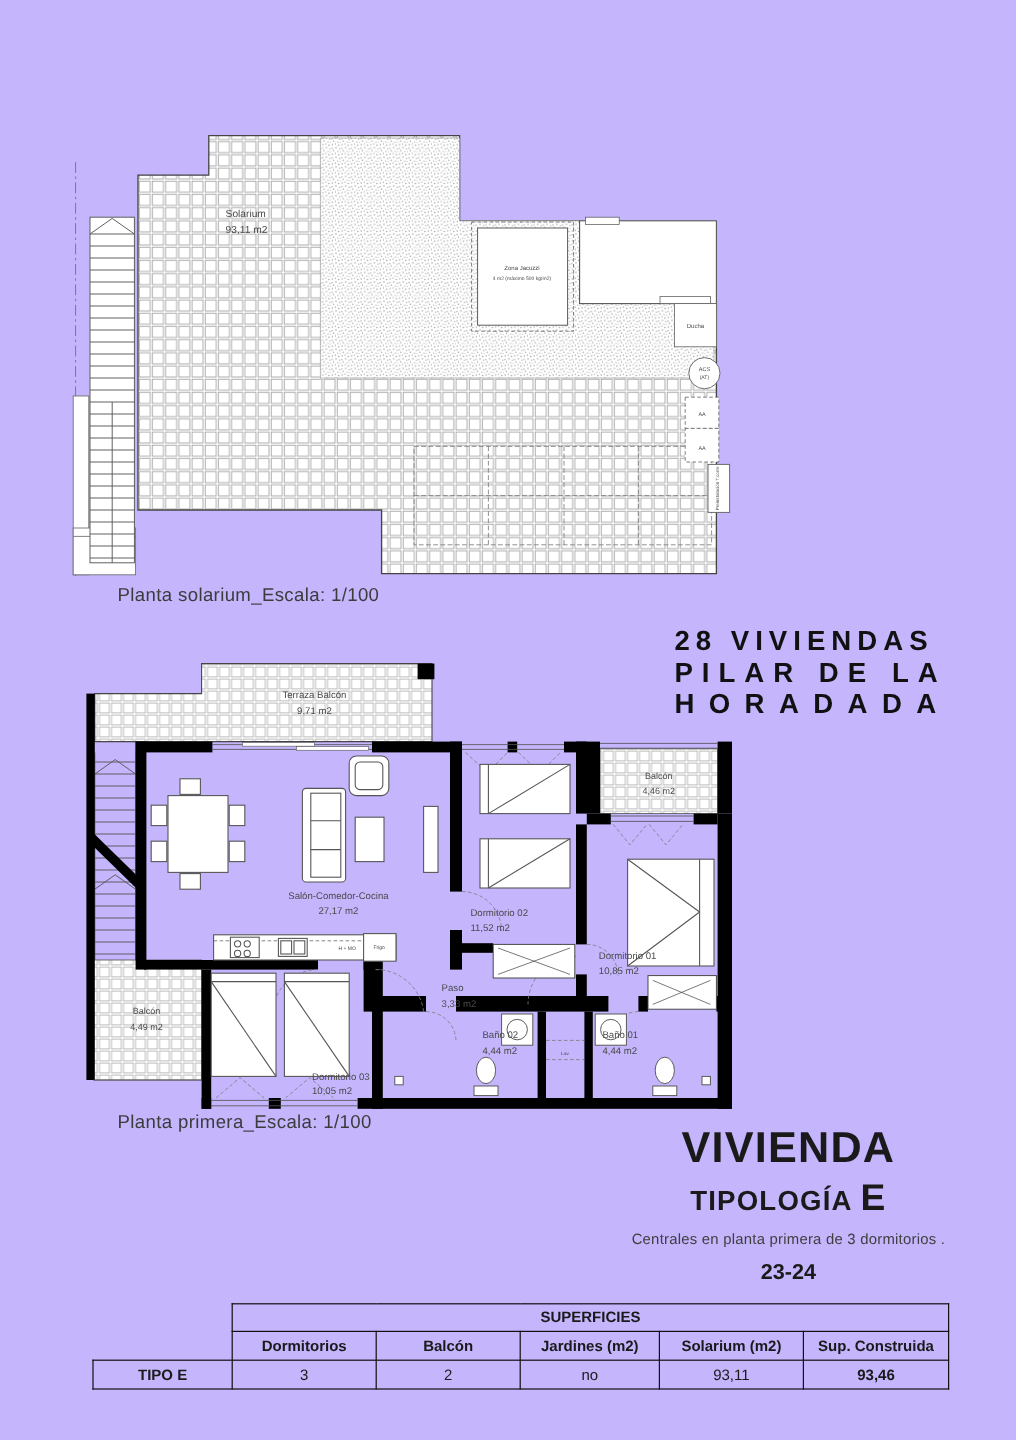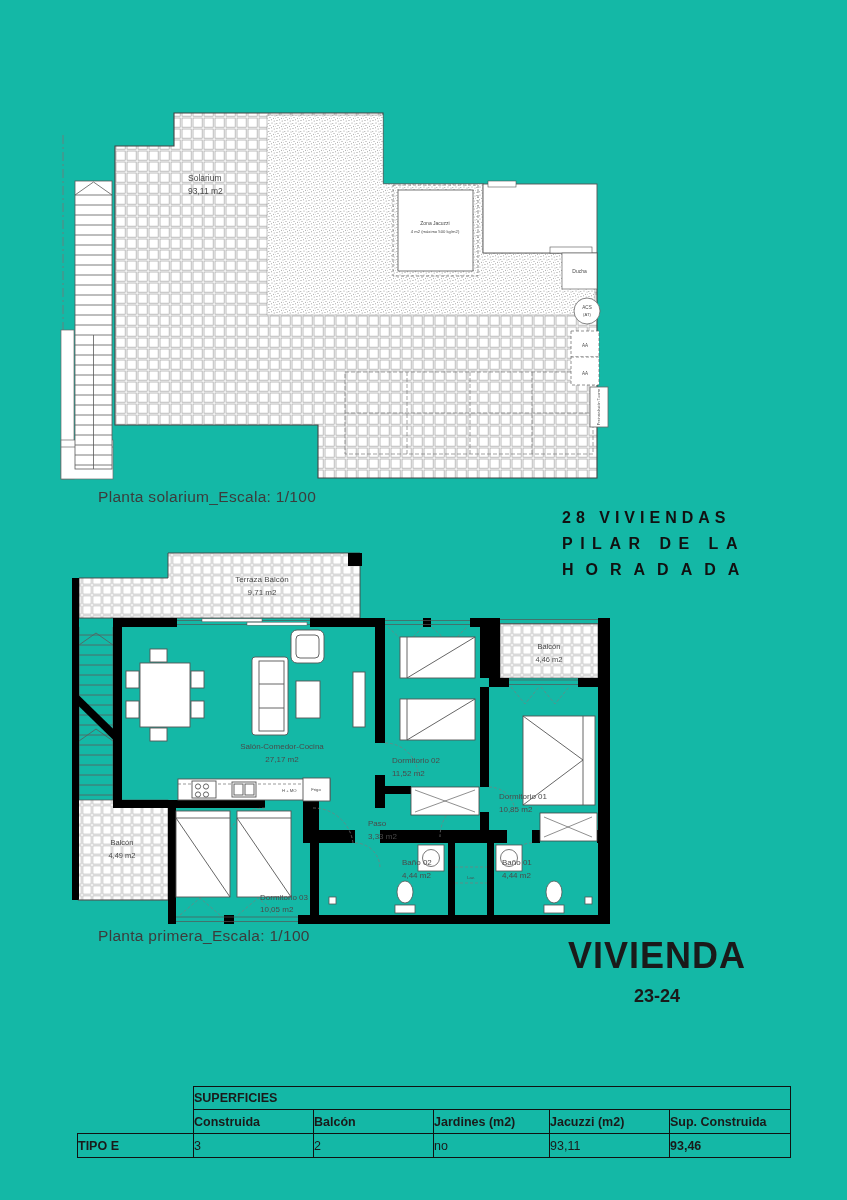--- a/index.html
+++ b/index.html
@@ -1,31 +1,31 @@
 <!DOCTYPE html>
 <html><head>
 <meta charset="utf-8">
 <style>
   html,body{margin:0;padding:0;background:#e8e8e8;}
-  .page{position:relative;width:847px;height:1200px;background:#14b8a6;margin:0 auto;
+  .page{position:relative;width:847px;height:1200px;background:#c4b5fd;margin:0 auto;
         font-family:"Liberation Sans",sans-serif;overflow:hidden;color:#1a1a1a;}
   .abs{position:absolute;}
   .caption{font-size:15.5px;color:#3c3c3c;letter-spacing:.3px;}
-  .proj-title{font-weight:bold;font-size:16px;color:#111;line-height:26px;white-space:nowrap;}
+  .proj-title{font-weight:bold;font-size:23px;color:#111;line-height:26px;white-space:nowrap;margin-top:16px;}
   .proj-title .l1{letter-spacing:5px;}
   .proj-title .l2{letter-spacing:7.5px;}
   .proj-title .l3{letter-spacing:12px;}
   .dwelling{width:300px;text-align:center;}
   .dw-title{font-size:36px;font-weight:800;letter-spacing:1px;line-height:40px;}
   .dw-typ{font-size:23px;font-weight:800;letter-spacing:1px;margin-top:4px;}
   .dw-typ .letter{font-size:31px;}
   .dw-desc{font-size:12.4px;color:#3f3f3f;margin-top:10px;letter-spacing:.2px;}
   .dw-units{font-size:18px;font-weight:800;margin-top:10px;}
   table.surf{border-collapse:collapse;table-layout:fixed;}
-  table.surf td{border:1.8px solid #111;font-size:12.5px;vertical-align:middle;
+  table.surf td{border:1.8px solid #111;font-size:12.5px;text-align:center;vertical-align:middle;
                 padding:0;height:22px;font-family:"Liberation Sans",sans-serif;}
   table.surf tr.r2 td,table.surf tr.r3 td{height:23px;}
   table.surf td.blank{border:none;}
   table.surf td.hd{font-weight:bold;}
   table.surf td.bold{font-weight:bold;}
   svg text{font-family:"Liberation Sans",sans-serif;fill:#4a4a4a;}
 </style>
 </head>
 <body>
 
@@ -313,44 +313,49 @@
     <text x="198" y="355" font-size="8">Dormitorio 03</text>
     <text x="198" y="367" font-size="8">10,05 m2</text>
     <text x="60" y="300" font-size="7.5" text-anchor="middle" fill="#555">Balcón</text>
     <text x="60" y="313" font-size="7.5" text-anchor="middle" fill="#555">4,49 m2</text>
   </svg>
 
   <div class="abs caption" style="left:98px;top:927px;">Planta primera_Escala: 1/100</div>
 
   <div class="abs dwelling" style="left:507px;top:936px;">
     <div class="dw-title">VIVIENDA</div>
+    <div class="dw-typ">
+      <span>TIPOLOGÍA</span>
+      <span class="letter">E</span>
+    </div>
+    <div class="dw-desc">Centrales en planta primera de 3 dormitorios .</div>
     <div class="dw-units">23-24</div>
   </div>
 
   <div class="abs" style="left:77px;top:1086px;">
     <table class="surf">
       <colgroup>
         <col style="width:116px">
           <col style="width:120px">
           <col style="width:120px">
         <col style="width:116px">
           <col style="width:120px">
           <col style="width:121px">
       </colgroup>
       <tbody>
           <tr class="r1">
         <td class="blank"></td>
         <td colspan="5" class="hd">SUPERFICIES</td>
       </tr>
       <tr class="r2">
         <td class="blank"></td>
-        <td class="hd">Construida</td>
+        <td class="hd">Dormitorios</td>
         <td class="hd">Balcón</td>
         <td class="hd">Jardines (m2)</td>
-        <td class="hd">Jacuzzi (m2)</td>
+        <td class="hd">Solarium (m2)</td>
         <td class="hd">Sup. Construida</td>
       </tr>
       <tr class="r3">
         <td class="hd">TIPO E</td>
         <td>3</td>
         <td>2</td>
         <td>no</td>
         <td>93,11</td>
         <td class="bold">93,46</td>
       </tr>

